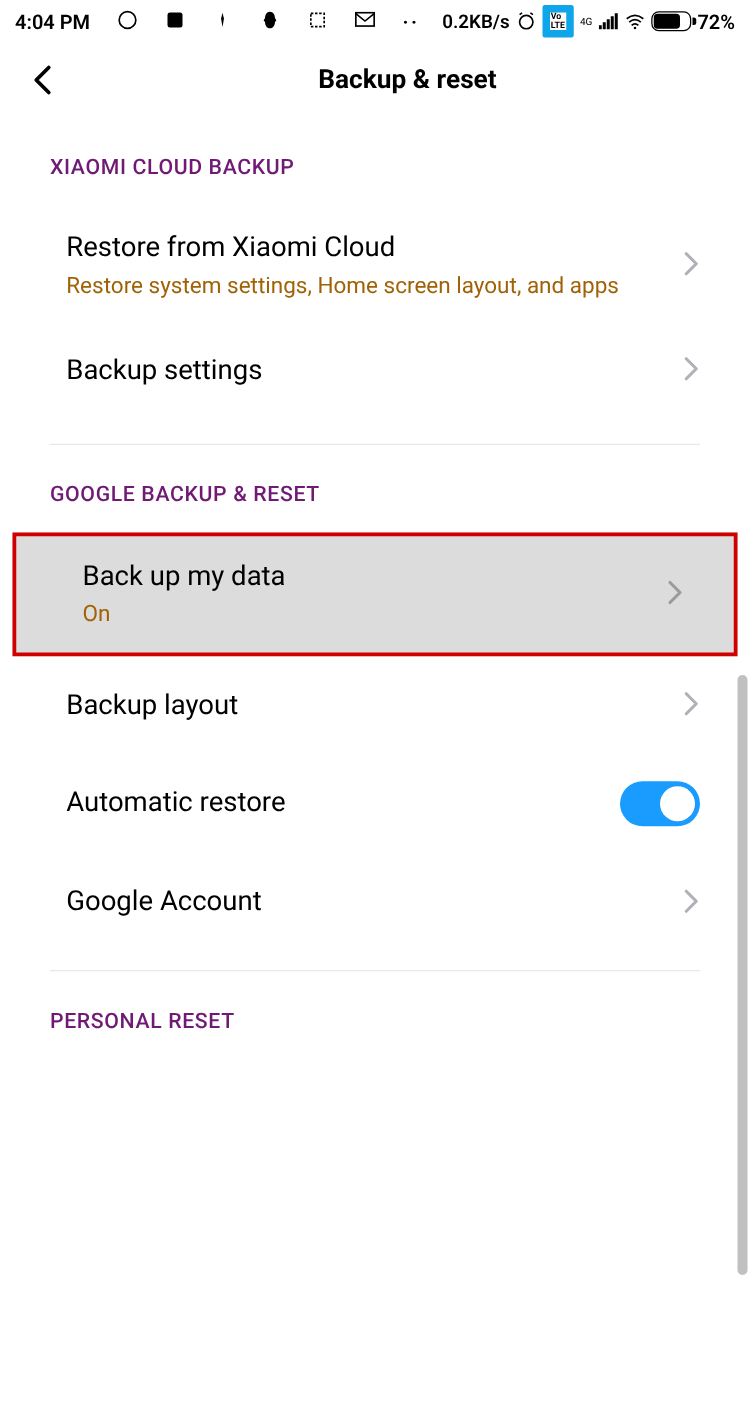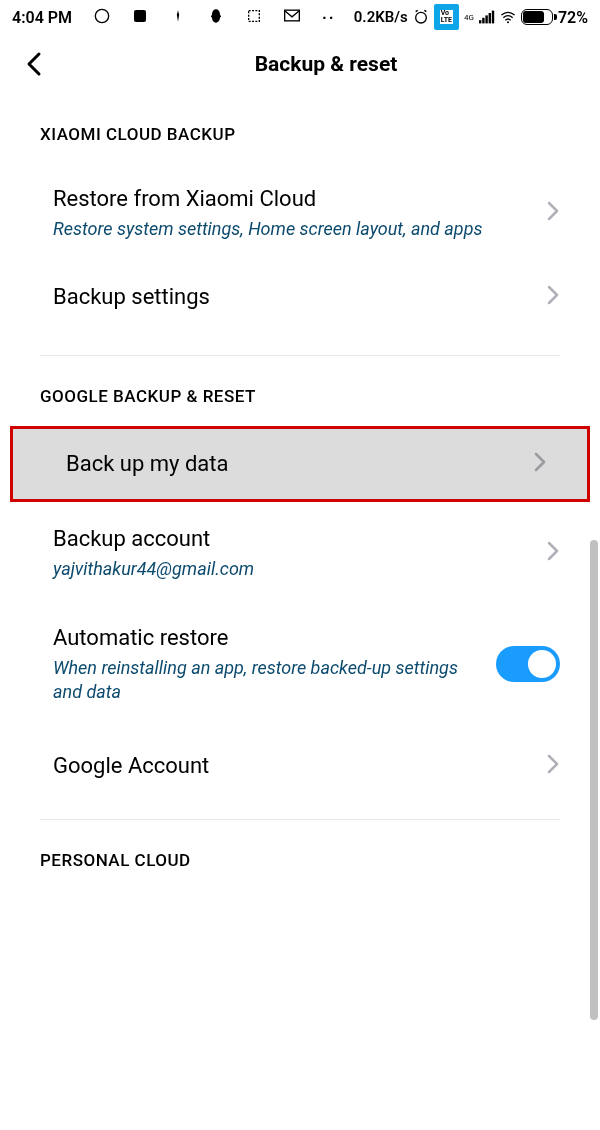--- a/index.html
+++ b/index.html
@@ -42,21 +42,21 @@
       left: 50%;
       transform: translateX(-50%);
       font-size: 21px;
       font-weight: 700;
       margin-left: 26px;
     }
     .section-header {
       padding: 24px 40px 10px;
       font-size: 17px;
       font-weight: 500;
-      color: #000000;
+      color: #701a75;
       letter-spacing: 0.5px;
     }
     .list-item {
       display: flex;
       align-items: center;
       padding: 18px 40px;
       min-height: 76px;
     }
     .list-item.highlighted {
       background: #dcdcdc;
@@ -64,24 +64,23 @@
       margin: 0 10px 0 10px;
     }
     .item-content { flex: 1; margin-left: 13px; }
     .item-title {
       font-size: 22px;
       color: #000;
       line-height: 1.4;
     }
     .item-subtitle {
       font-size: 18px;
-      color: #0c4a6e;
+      color: #a16207;
       line-height: 1.35;
       margin-top: 2px;
-      font-style: italic;
     }
     .chevron {
       color: #b0b0b8;
       flex-shrink: 0;
       margin-left: 12px;
     }
     .divider {
       height: 1px;
       background: #e8e8e8;
       margin: 20px 40px;
@@ -228,56 +227,55 @@
   </span>
 </div>
 
 <div class="divider"></div>
 
 <div class="section-header" style="padding-top:10px">GOOGLE BACKUP &amp; RESET</div>
 
 <div class="list-item highlighted" style="margin-top:10px">
   <div class="item-content">
     <div class="item-title">Back up my data</div>
+    <div class="item-subtitle">On</div>
   </div>
   <span class="chevron">
     <svg width="14" height="22" viewBox="0 0 14 22">
         <path d="M3 3 L11 11 L3 19" fill="none" stroke="#9a9aa0" stroke-width="2.5" stroke-linecap="round" stroke-linejoin="round"></path>
       </svg>
   </span>
 </div>
 
 <div class="list-item" style="padding-top:22px">
   <div class="item-content">
-    <div class="item-title">Backup account</div>
-    <div class="item-subtitle">yajvithakur44@gmail.com</div>
+    <div class="item-title">Backup layout</div>
   </div>
   <span class="chevron">
     <svg width="14" height="22" viewBox="0 0 14 22">
         <path d="M3 3 L11 11 L3 19" fill="none" stroke="#b0b0b8" stroke-width="2.5" stroke-linecap="round" stroke-linejoin="round"></path>
       </svg>
   </span>
 </div>
 
 <div class="list-item" style="padding-top:24px">
   <div class="item-content">
     <div class="item-title">Automatic restore</div>
-    <div class="item-subtitle">When reinstalling an app, restore backed-up settings and data</div>
   </div>
   <div class="toggle"></div>
 </div>
 
 <div class="list-item" style="padding-top:28px">
   <div class="item-content">
     <div class="item-title">Google Account</div>
   </div>
   <span class="chevron">
     <svg width="14" height="22" viewBox="0 0 14 22">
         <path d="M3 3 L11 11 L3 19" fill="none" stroke="#b0b0b8" stroke-width="2.5" stroke-linecap="round" stroke-linejoin="round"></path>
       </svg>
   </span>
 </div>
 
 <div class="divider"></div>
 
-<div class="section-header" style="padding-top:10px">PERSONAL CLOUD</div>
+<div class="section-header" style="padding-top:10px">PERSONAL RESET</div>
 
 <div class="scroll-indicator"></div>
 
 </body></html>

